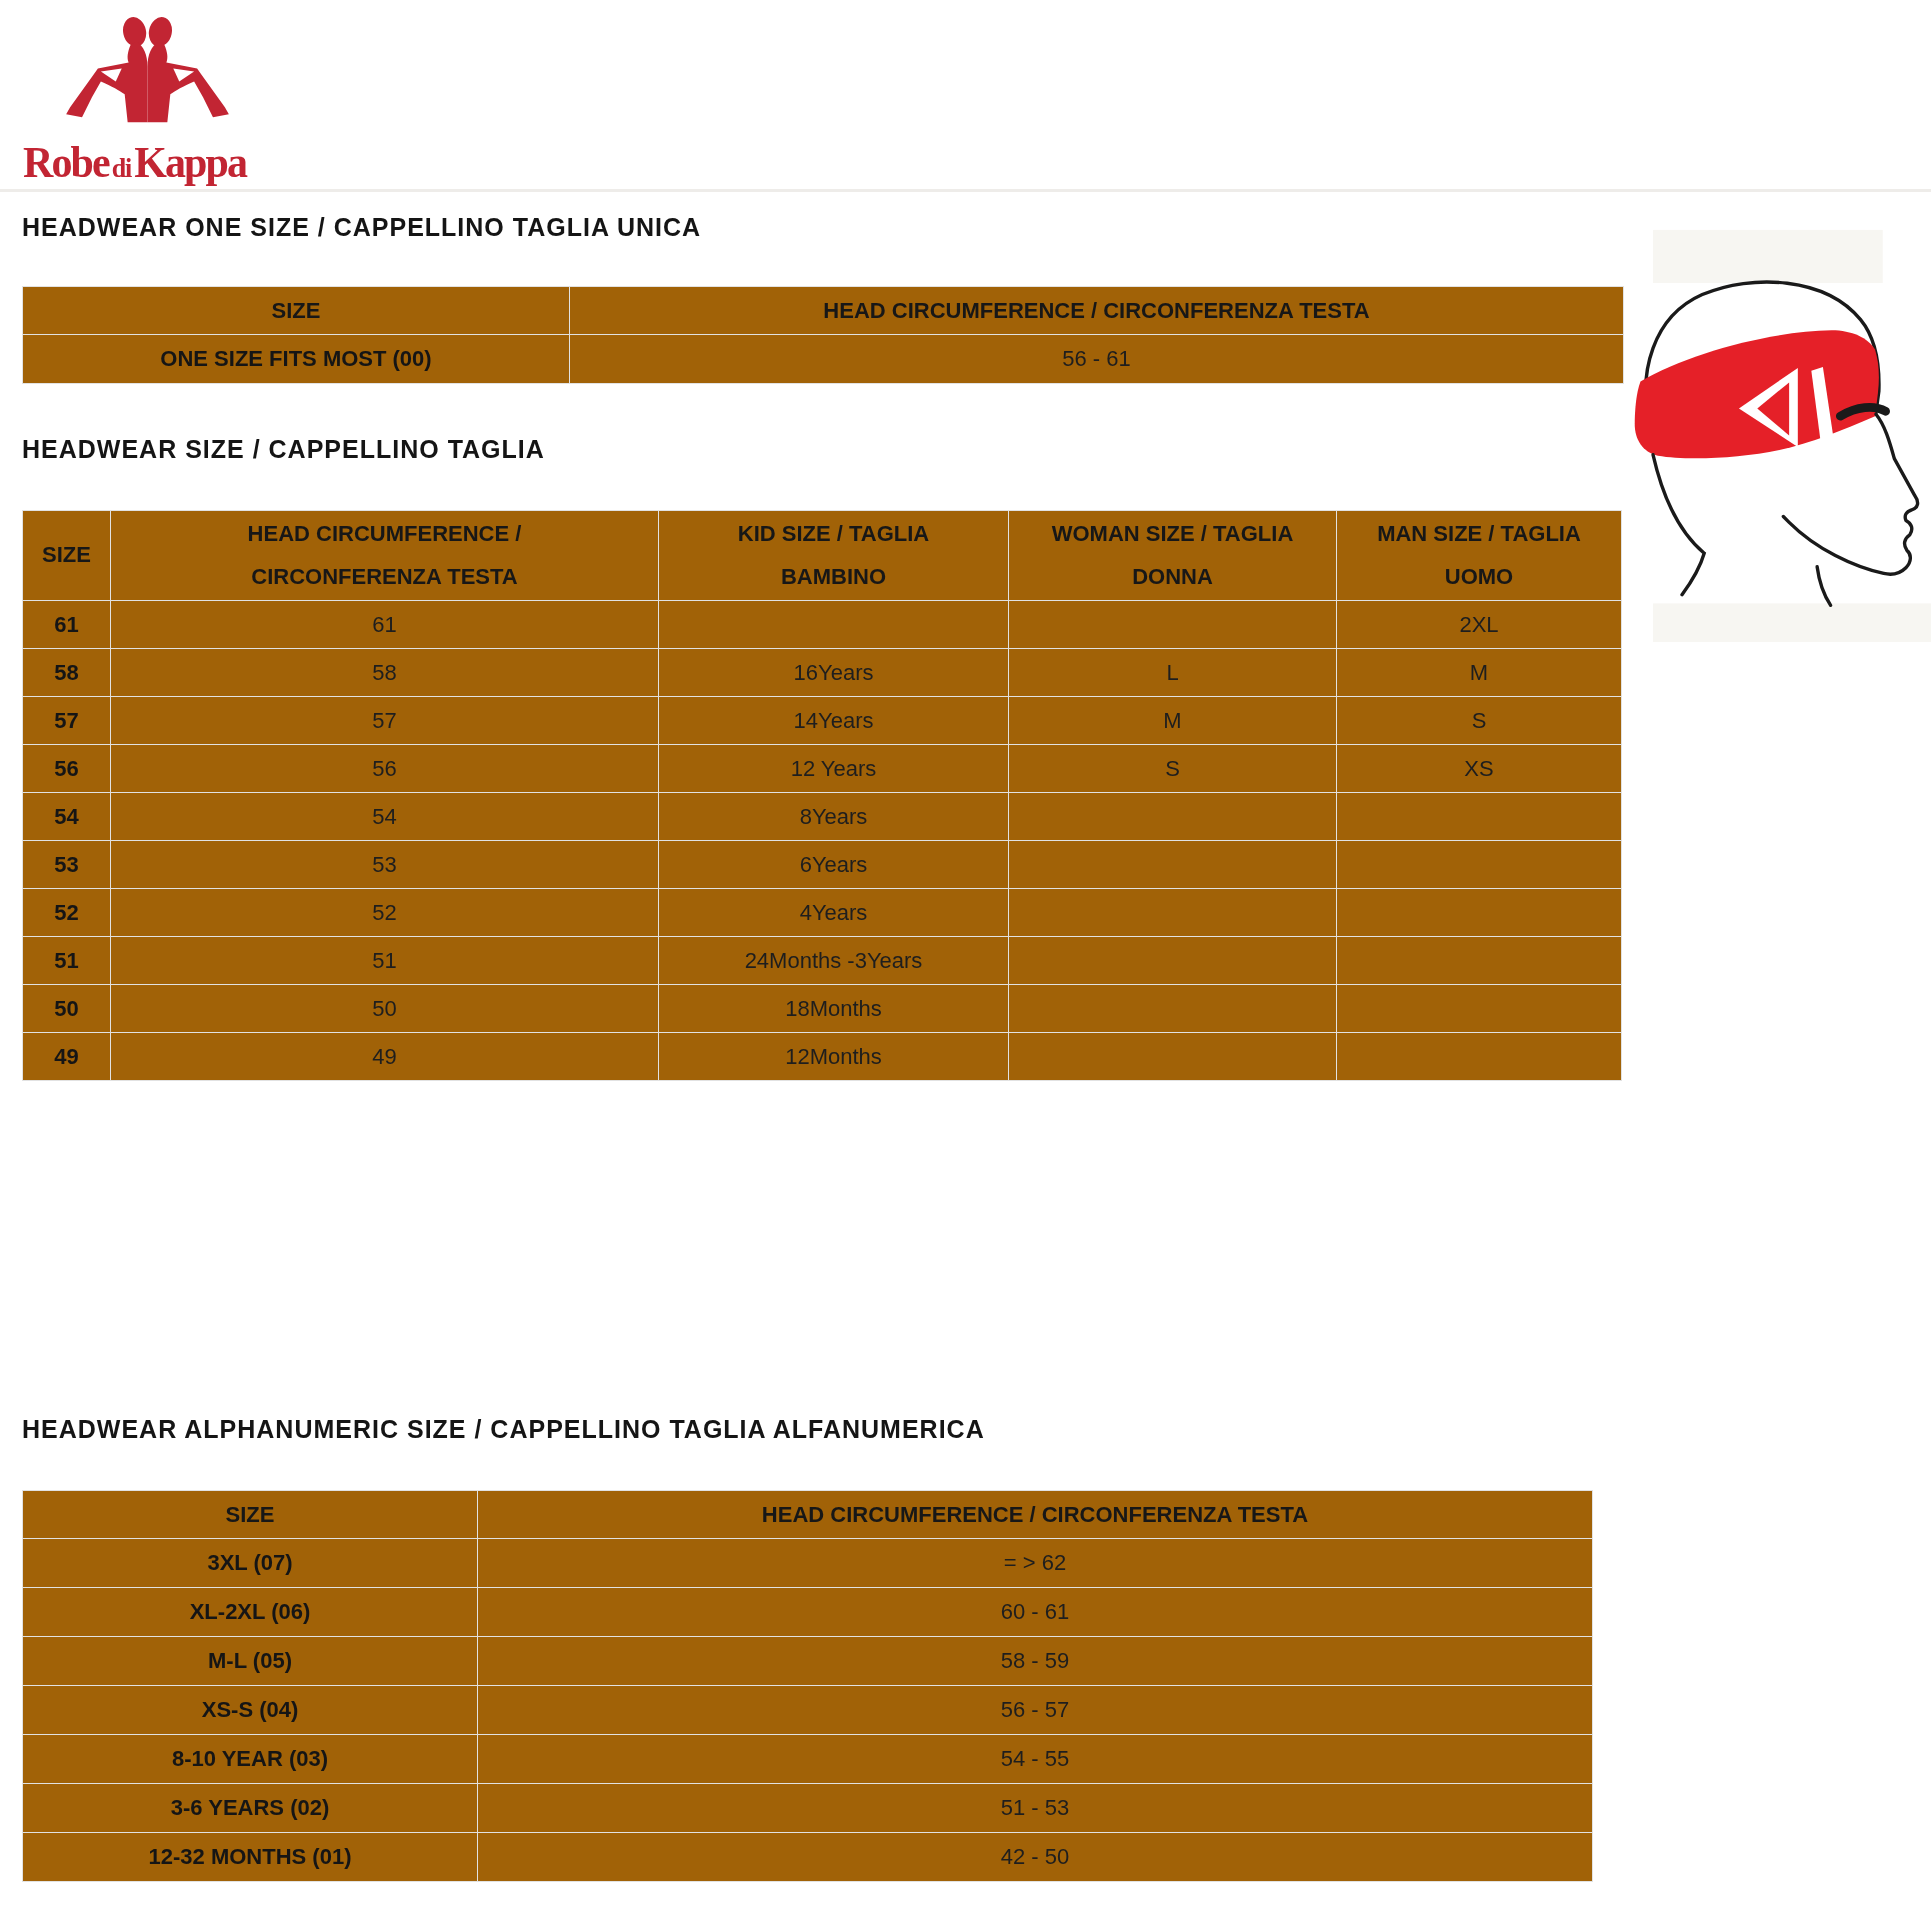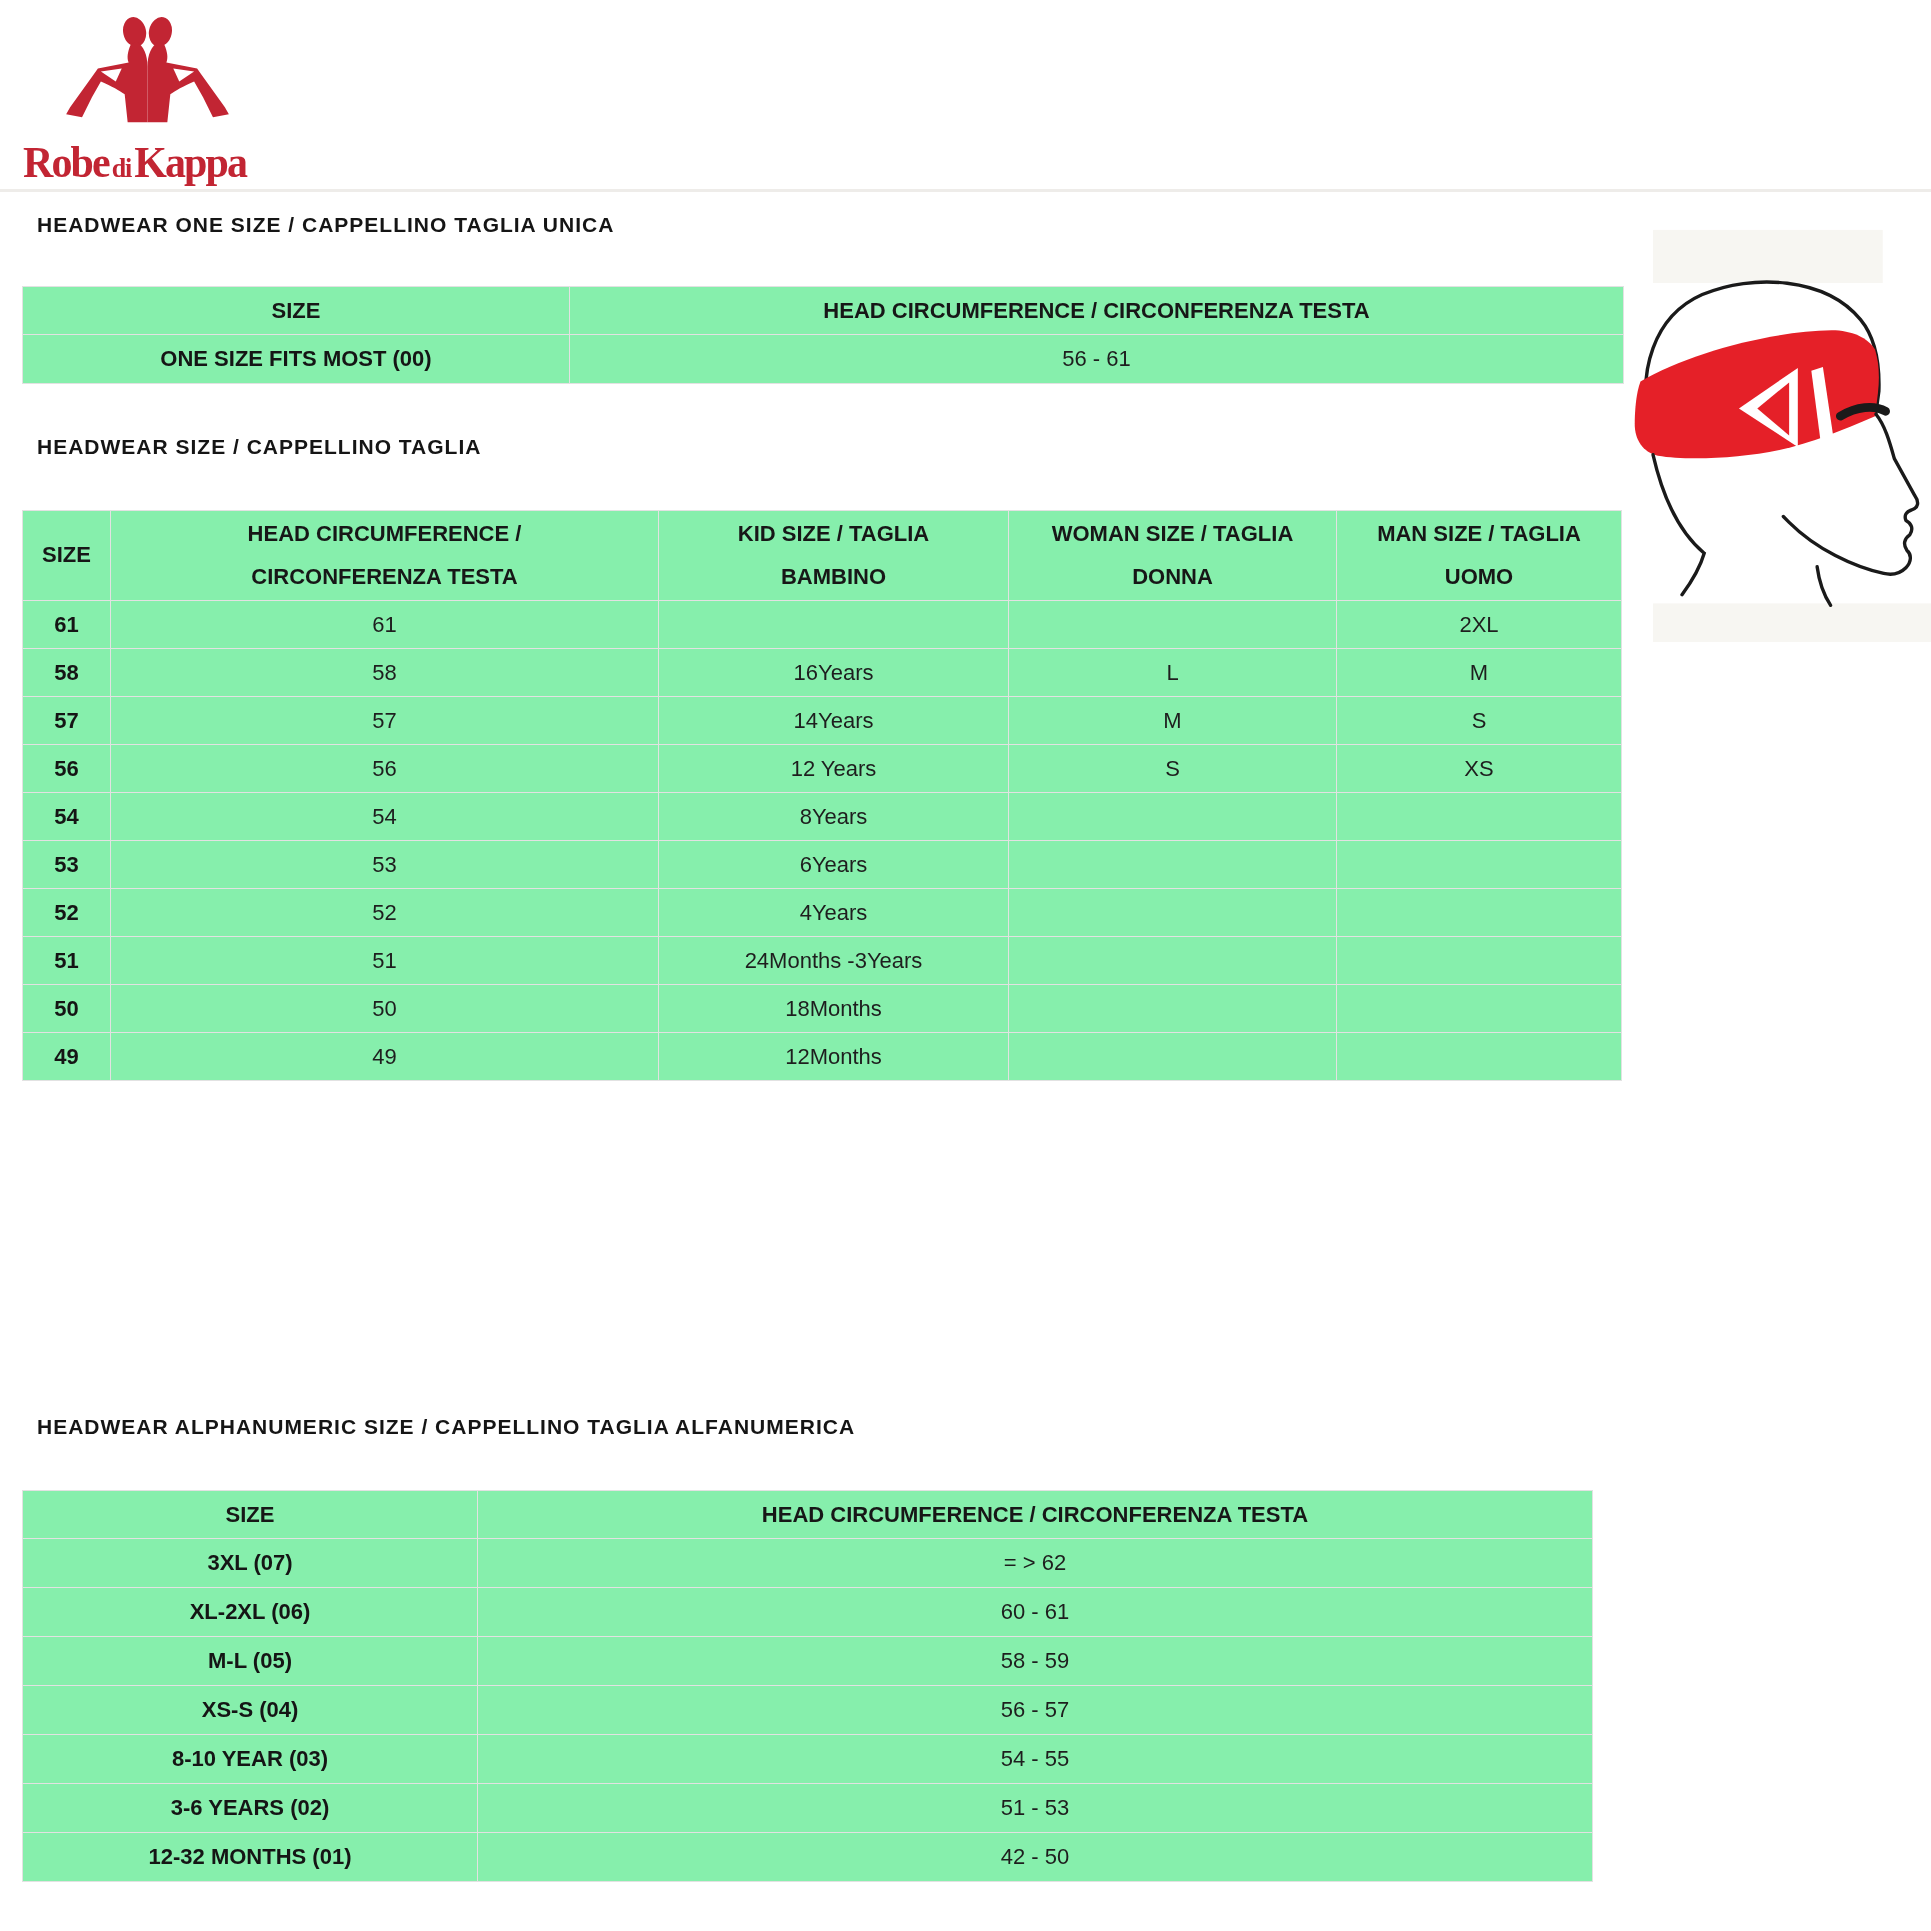--- a/index.html
+++ b/index.html
@@ -13,30 +13,30 @@
   .wordmark{
     position:absolute;left:23px;top:137px;width:290px;height:52px;
     font-family:"Liberation Serif", serif;font-weight:bold;font-size:42px;
     color:#c22533;letter-spacing:-1.9px;white-space:nowrap;
     transform:scaleY(1.04);transform-origin:top left;
   }
   .wordmark .di{font-size:26px;letter-spacing:-1px;padding:0 2.9px;}
   .page-divider{position:absolute;left:0;top:189px;width:1931px;height:2.9px;background:#eeece9;}
   
   .section-title{
-    position:absolute;left:22px;font-size:21px;font-weight:bold;color:#151515;
-    letter-spacing:1px;white-space:nowrap;margin-left:15px;
+    position:absolute;left:22px;font-size:25px;font-weight:bold;color:#151515;
+    letter-spacing:1px;white-space:nowrap;
   }
   #title-1{top:213px;}
   #title-2{top:435px;}
   #title-3{top:1415px;}
   
   table{
     position:absolute;border-collapse:collapse;table-layout:fixed;
-    background:#86efac;border:1.9px solid #d2d2d2;
+    background:#a16207;border:1.9px solid #d2d2d2;
   }
   th,td{
     border:1.9px solid #e2e2e2;text-align:center;vertical-align:middle;
     font-size:22px;padding:0 5.8px;overflow:hidden;
   }
   th{font-weight:bold;white-space:pre-line;color:#171717;}
   td{font-weight:normal;color:#1e1e1e;}
   td:first-child{font-weight:bold;color:#151515;}
   #table-1{left:22px;top:286px;width:1602px;}
   #table-1 th{height:47px;}

